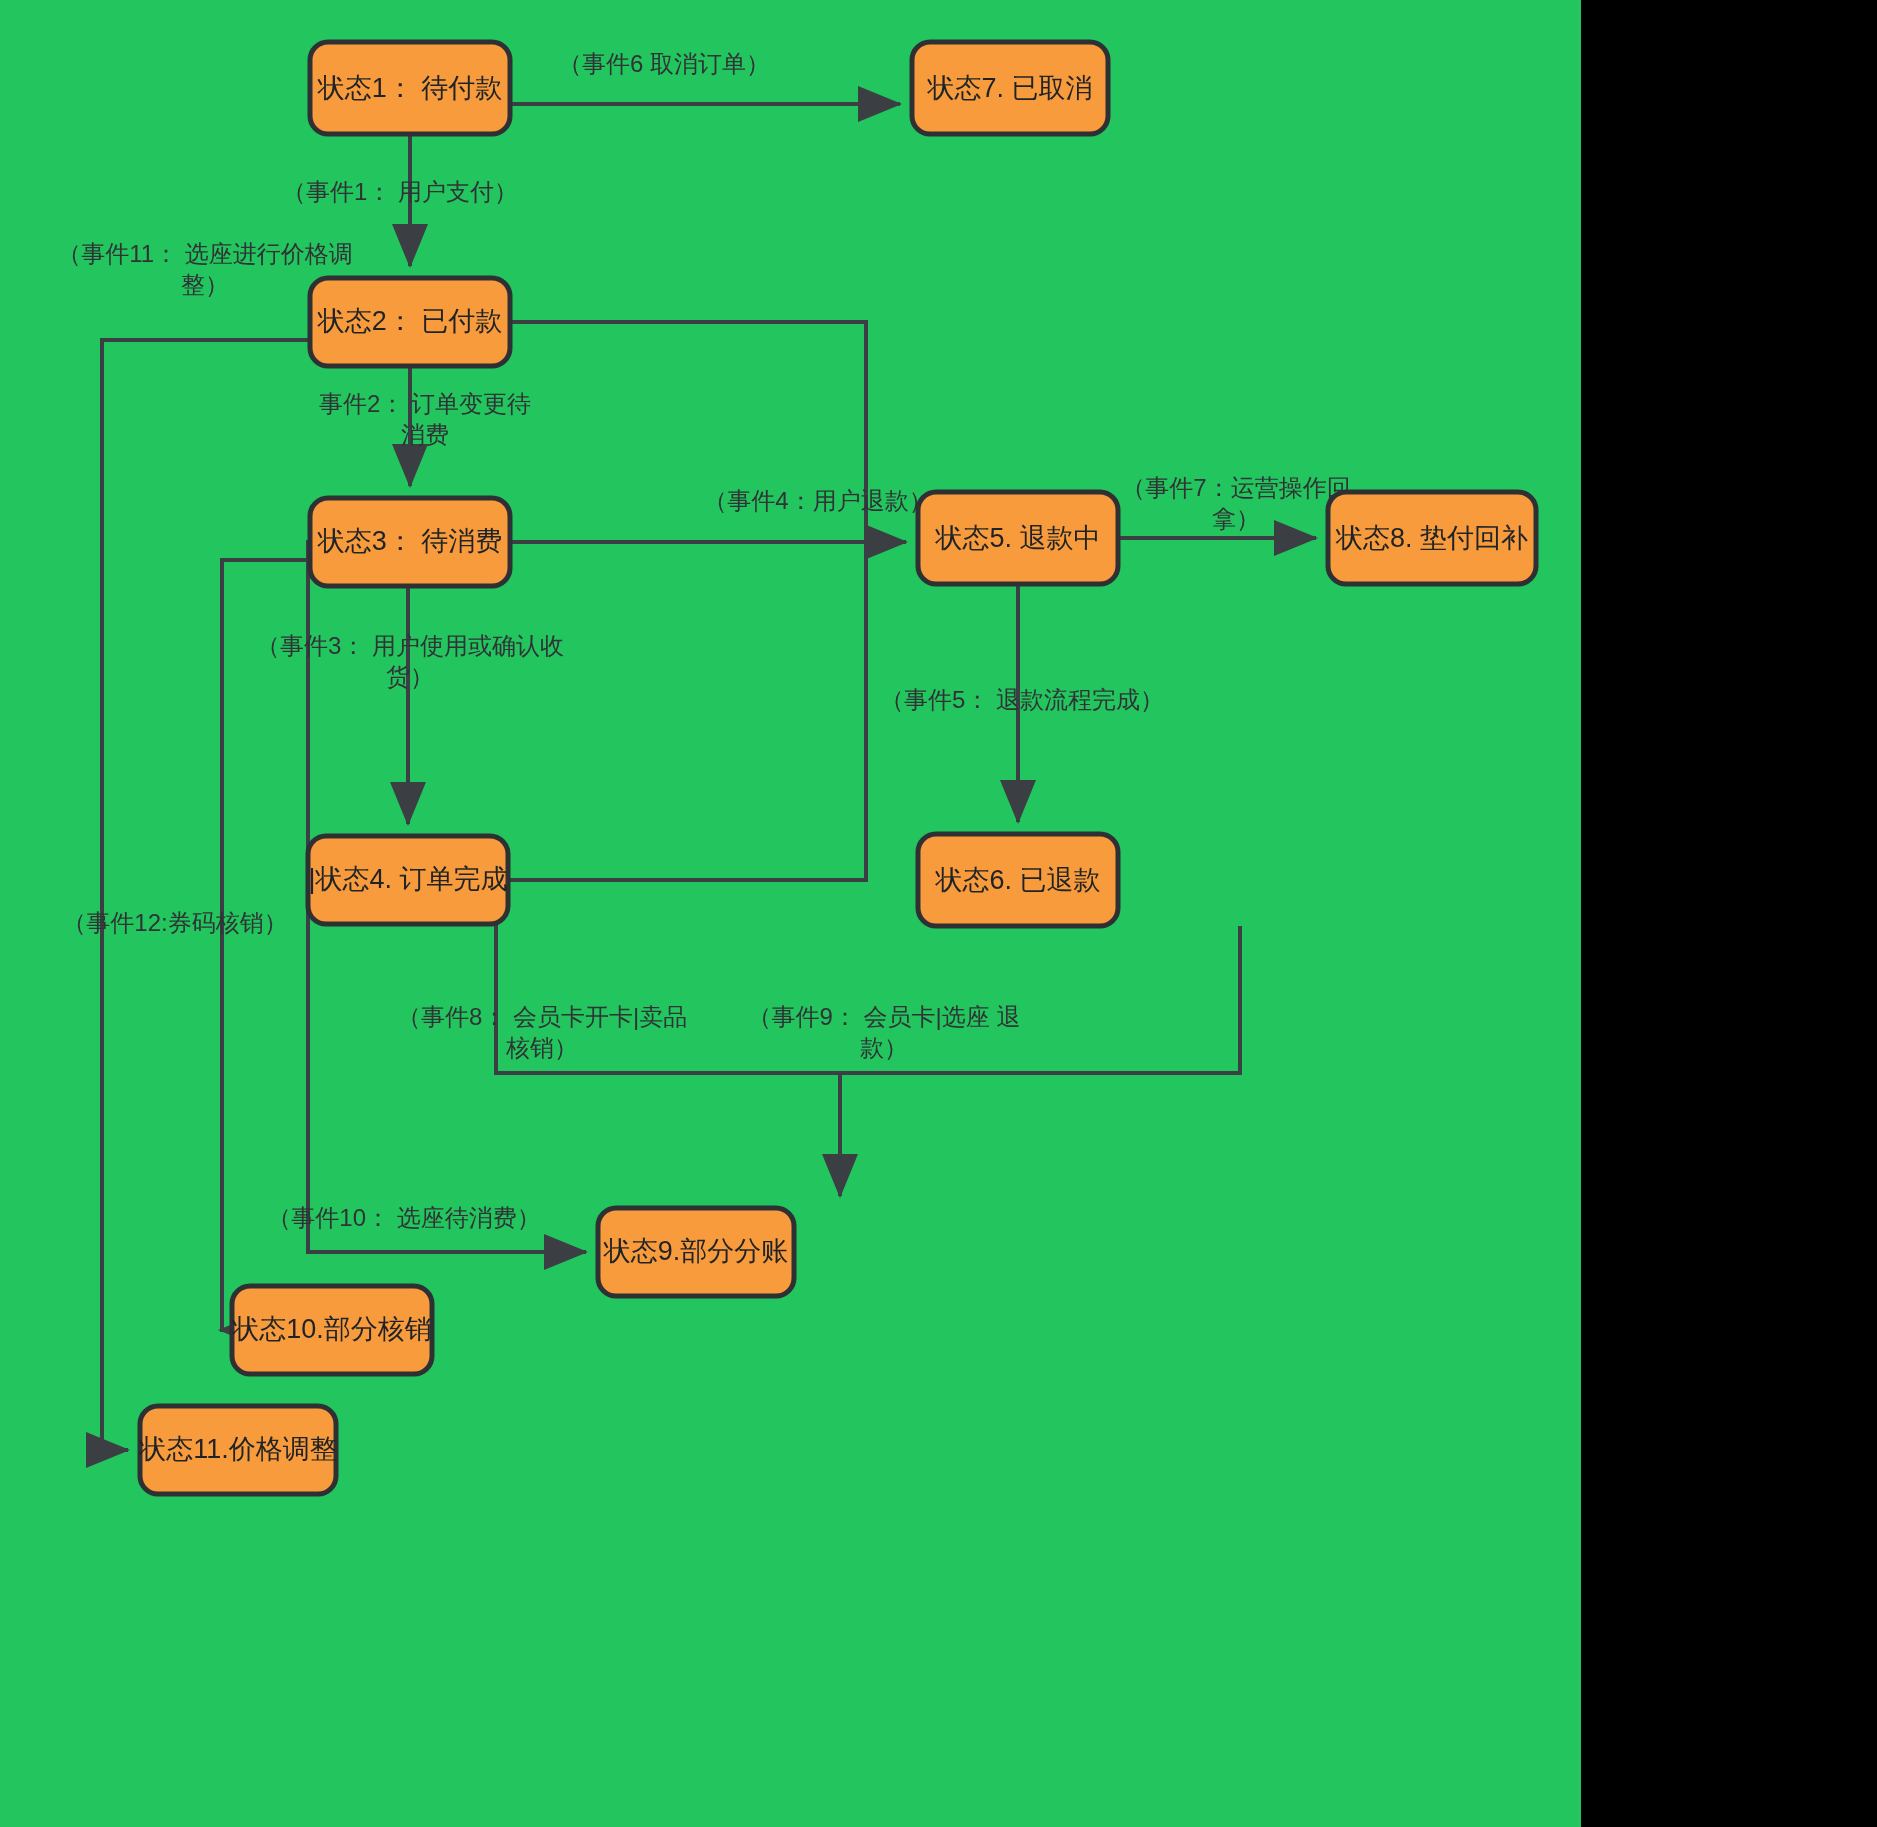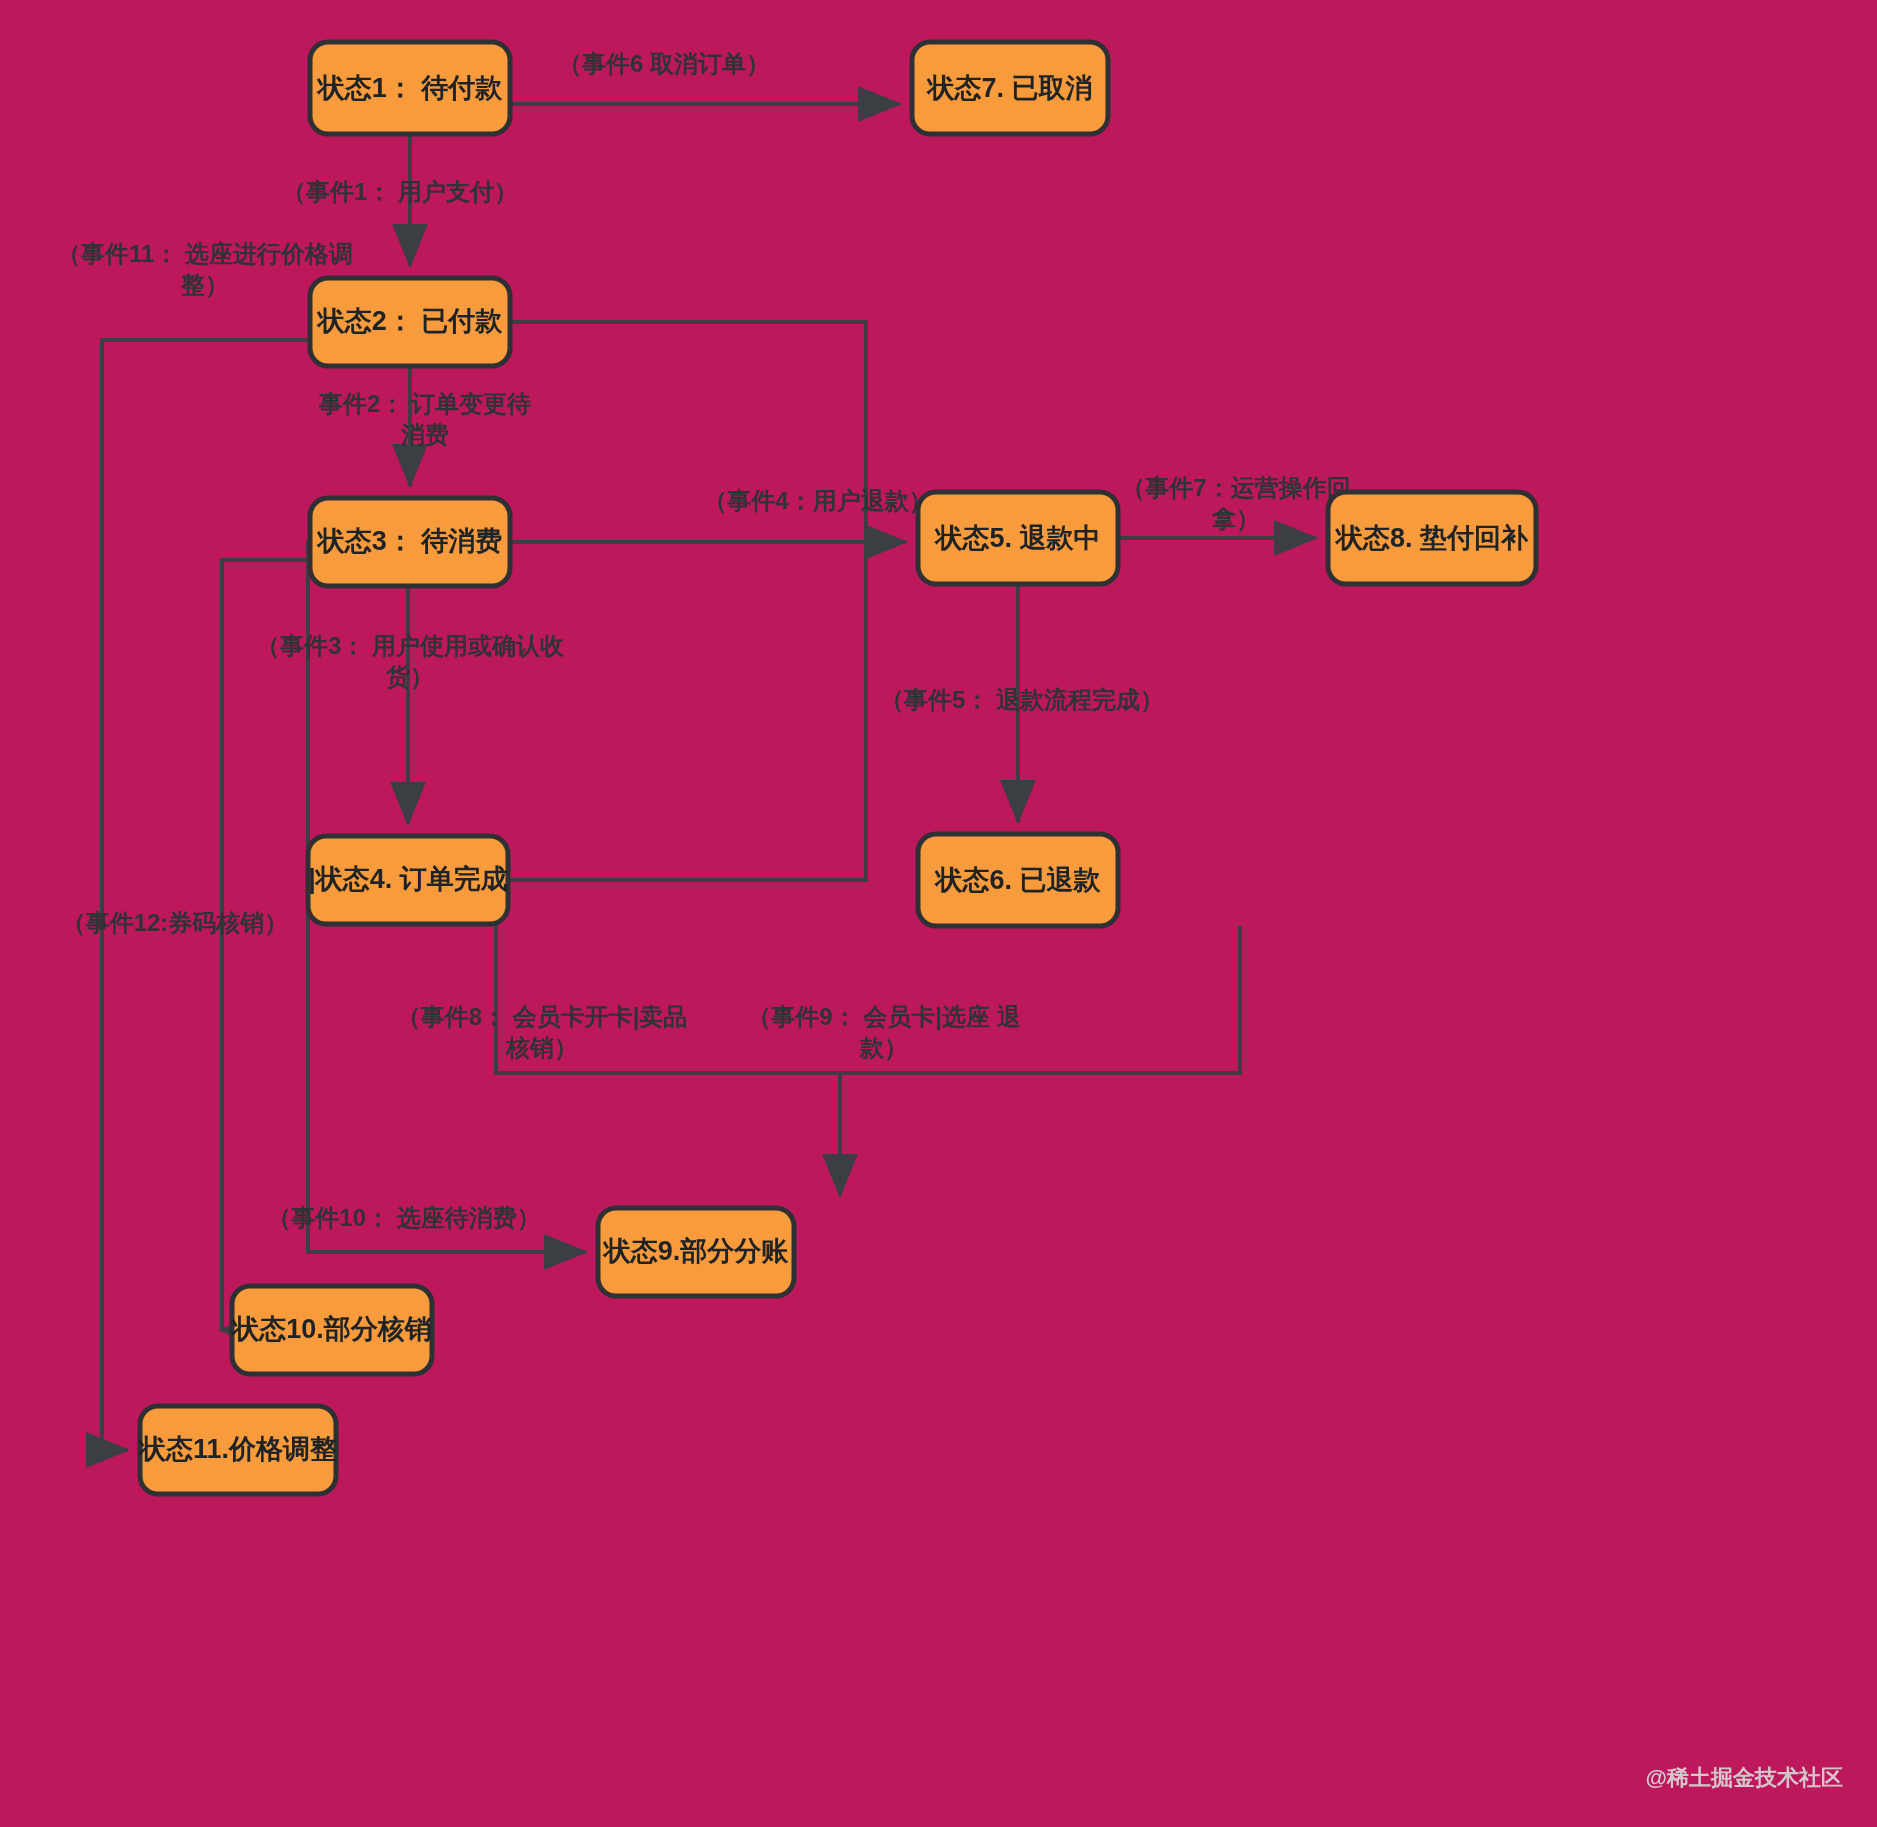--- a/index.html
+++ b/index.html
@@ -2,26 +2,25 @@
 <html><head>
 <meta charset="utf-8">
 <style>
   html, body {
     margin: 0;
     padding: 0;
     background: #000000;
   }
   #canvas-wrap {
     position: relative;
-    width: 1877px;
+    width: 1581px;
     height: 1827px;
-    background: #be185d;
+    background: #22c55e;
     overflow: hidden;
     font-family: "Liberation Sans", "DejaVu Sans", sans-serif;
-    font-weight: bold;
   }
   svg#diagram {
     position: absolute;
     top: 0; left: 0;
     width: 1877px;
     height: 1827px;
     display: block;
   }
   .node-rect {
     fill: #f89b3c;

